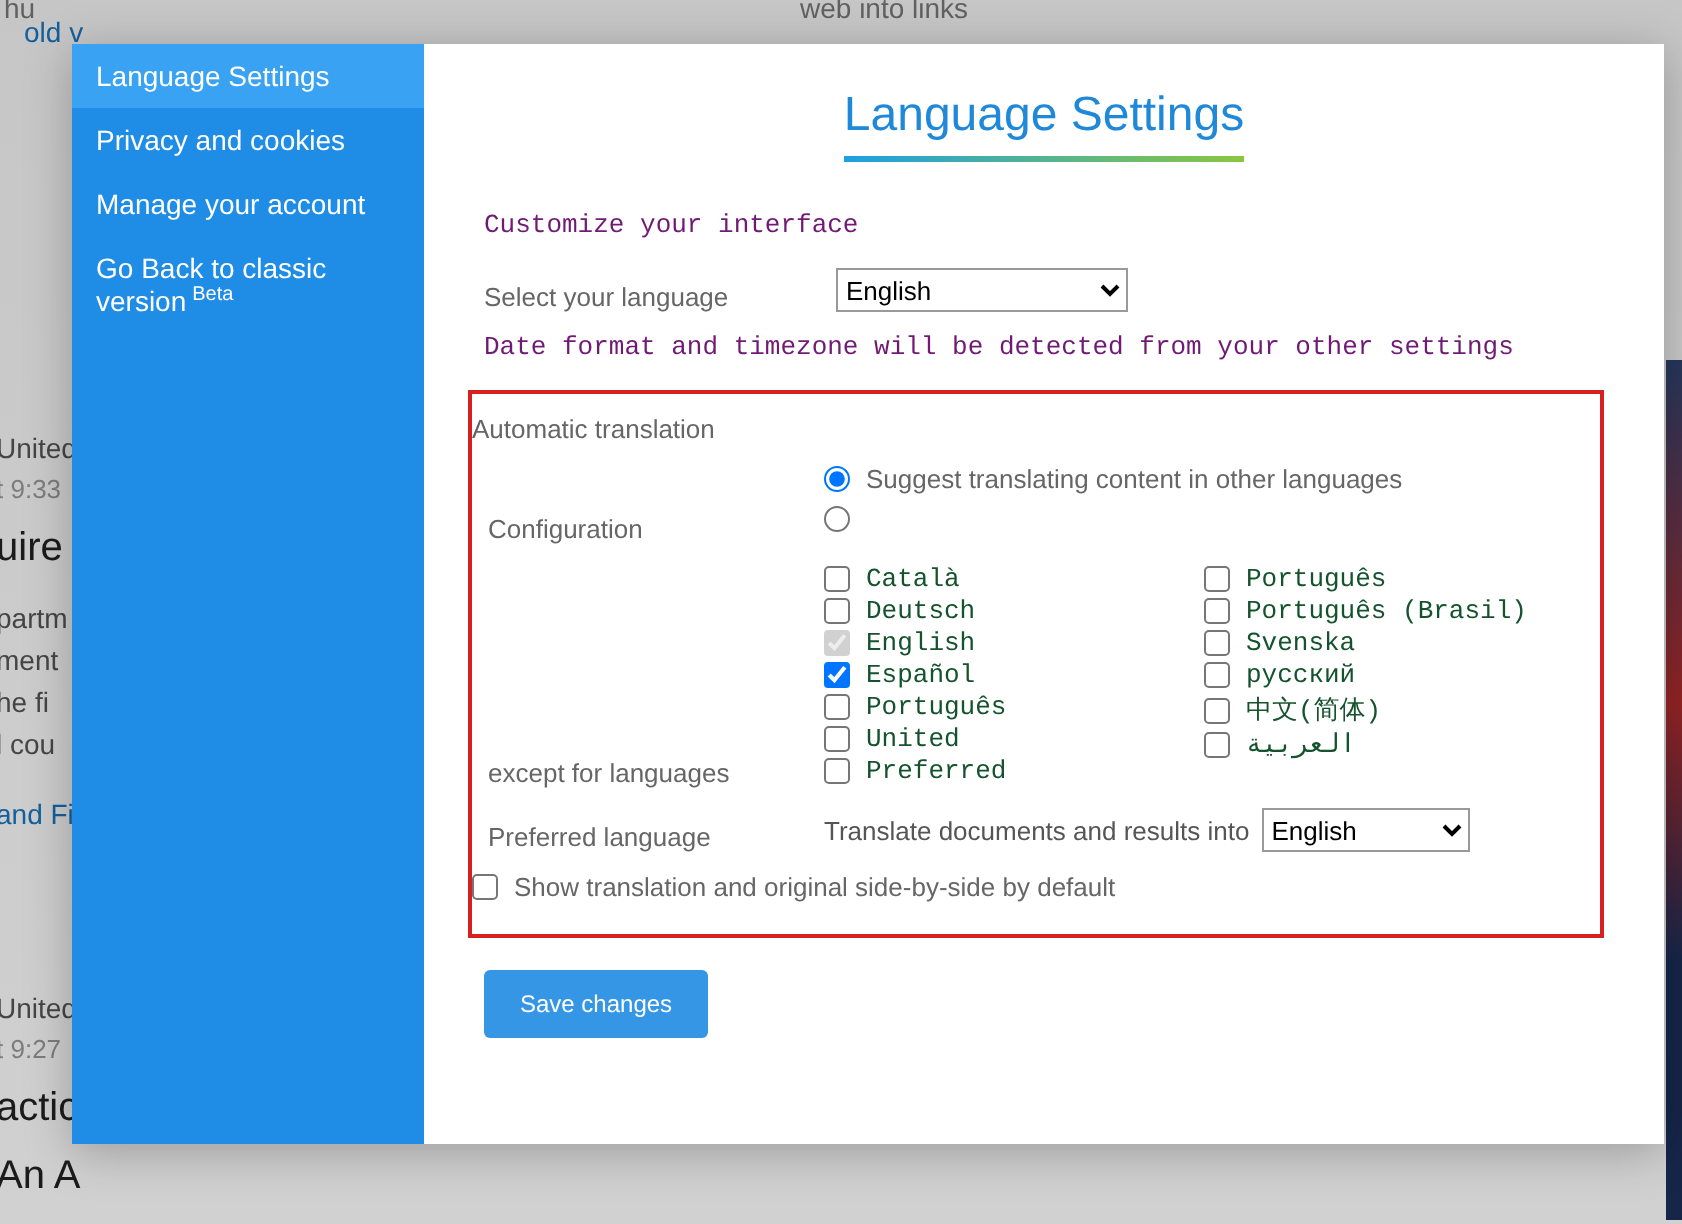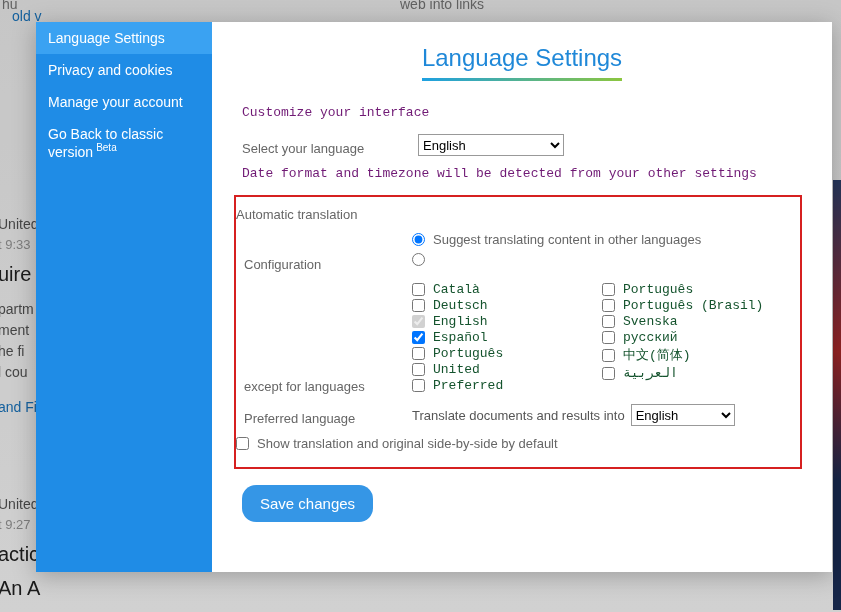--- a/index.html
+++ b/index.html
@@ -116,22 +116,22 @@
   .lang-col { flex: 1; }
   .lang-col .check-opt { margin-bottom: 1px; }
   .lang-col .check-opt span { color:#14532d; font-size:13px;font-family:Liberation Mono, monospace; }
   .disabled span { color:#aaa; }
 
   .save-btn {
     background: #3596e6;
     color: #fff;
     border: none;
     padding: 10px 18px;
-    font-size: 15px;
-    border-radius: 14px;
+    font-size: 12px;
+    border-radius: 3px;
     cursor: pointer;
   }
 </style>
 </head>
 <body>
 
 <div class="bg">
   <div class="bg-col bg-top1 fade">hu</div>
   <div class="bg-col bg-top2 fade">web into links</div>
   <div class="bg-col bg-top3 bg-link">old v</div>

